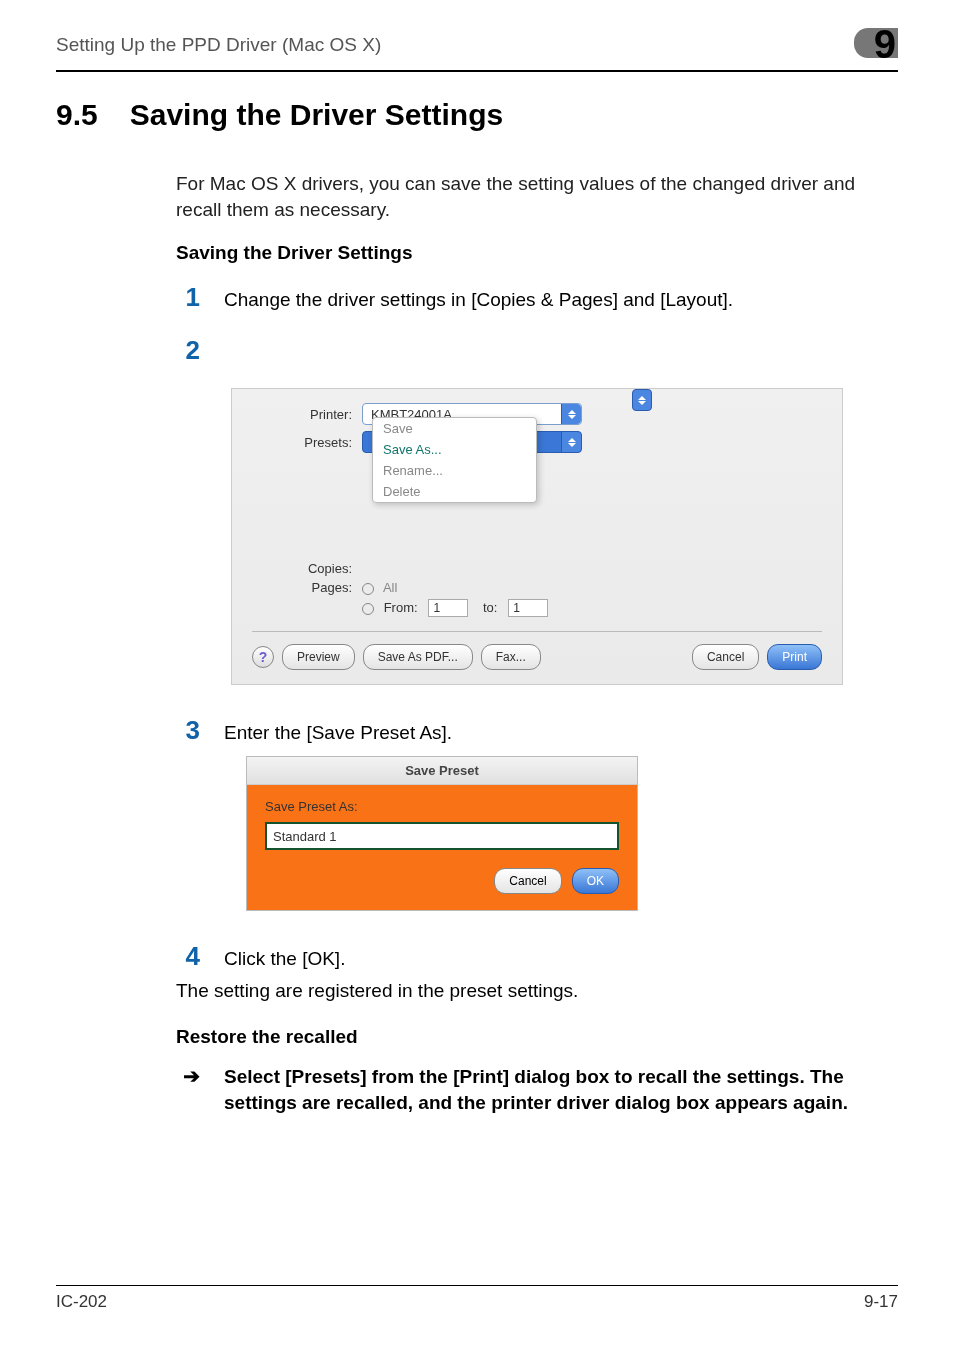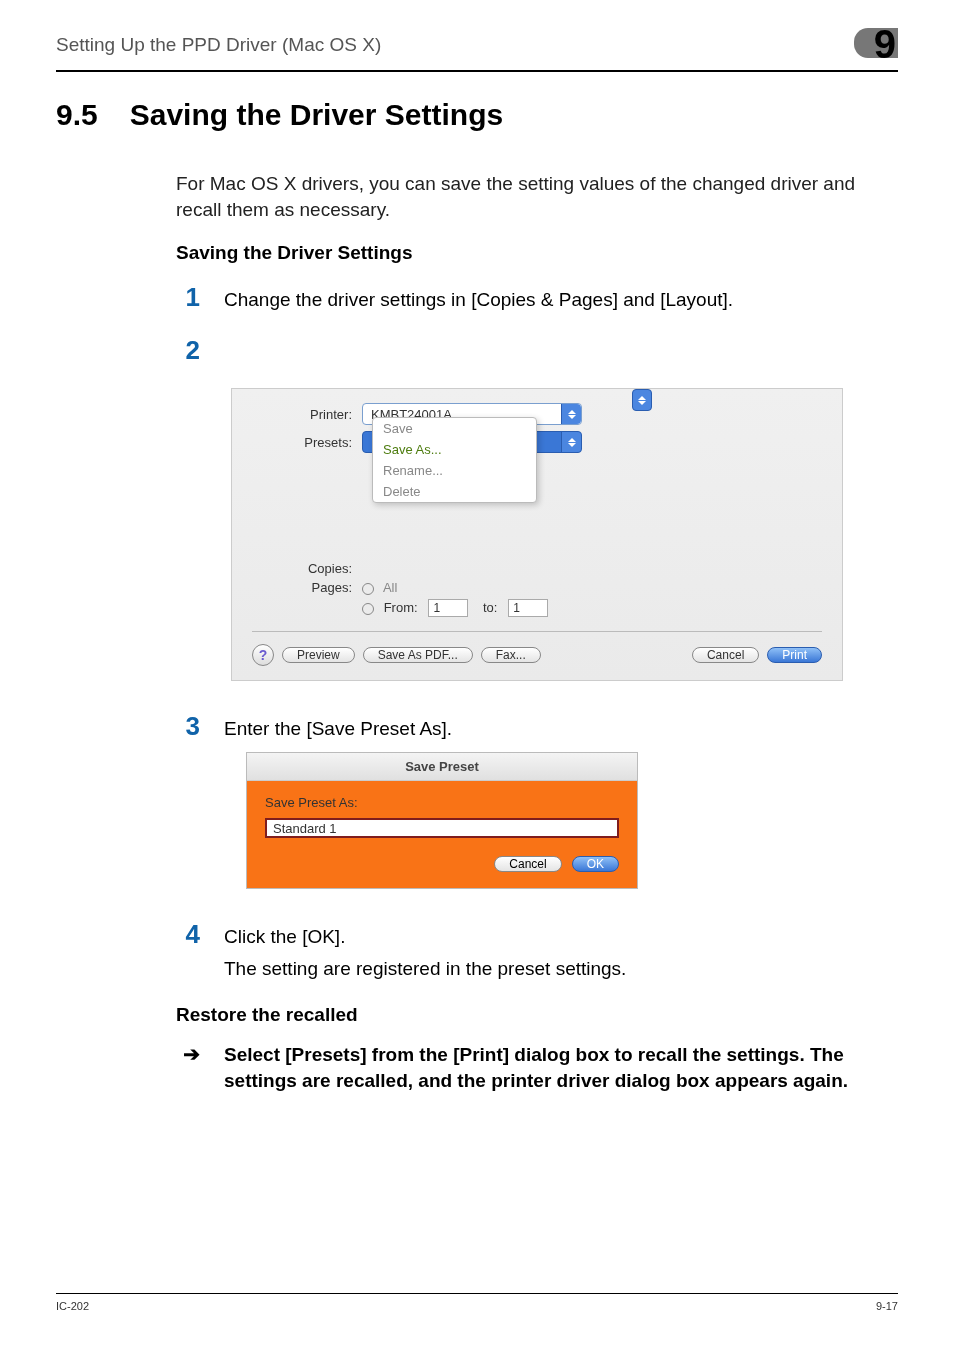--- a/index.html
+++ b/index.html
@@ -58,21 +58,21 @@
   .caret-up { border-bottom: 4px solid #fff; }
   .caret-down { border-top: 4px solid #fff; }
   .check { color: #fff; margin-right: 6px; }
 
   .md1-menu {
     position: relative; margin-left: 120px; width: 165px; background: #fff;
     border: 1px solid #bbb; border-radius: 4px; box-shadow: 2px 2px 6px rgba(0,0,0,0.2);
     z-index: 5;
   }
   .md1-menu .mitem { padding: 3px 10px; font-size: 13px; color: #888; }
-  .md1-menu .mitem.black { color: #4d7c0f; }
+  .md1-menu .mitem.black { color: #0f766e; }
 
   .md1-third-row { display: flex; align-items: center; margin-top: -70px; margin-bottom: 6px; }
   .md1-third-row .combo-ghost {
     position: relative; height: 22px; min-width: 220px; margin-left: 120px;
   }
   .md1-third-row .caret-float {
     position: absolute; right: -60px; top: 0; width: 20px; height: 22px;
     background: #4b86e0; border: 1px solid #2a5db0; border-radius: 4px;
     display: flex; flex-direction: column; align-items: center; justify-content: center; gap: 1px;
   }
@@ -84,56 +84,56 @@
 
   .md1-divider { border-top: 1px solid #bbb; margin: 14px 0 12px 0; }
 
   .md1-footer { display: flex; align-items: center; gap: 8px; }
   .help-btn {
     width: 22px; height: 22px; border-radius: 50%; border: 1px solid #888;
     background: linear-gradient(#fff,#ddd); color: #6a5bcf; font-weight: bold;
     display: flex; align-items: center; justify-content: center; font-size: 14px;
   }
   .mac-btn {
-    height: 16px; padding: 0 14px; border: 1px solid #888; border-radius: 11px;
+    height: 26px; padding: 0 14px; border: 1px solid #888; border-radius: 11px;
     background: linear-gradient(#fff,#e4e4e4); font-size: 12px; display: flex;
     align-items: center; justify-content: center;
   }
   .mac-btn.primary {
     background: linear-gradient(#8fc0f7,#3a77d6); color: #fff; border-color: #2a5db0;
   }
   .spacer { flex: 1; }
 
   
   .mac-dialog-2 {
     width: 392px; margin: 6px 0 30px 70px; border: 1px solid #bbb;
     background: #f97316; font-family: "Lucida Grande", Arial, sans-serif; font-size: 13px;
   }
   .md2-title { text-align: center; padding: 6px 0; background: linear-gradient(#f4f4f4,#e0e0e0); border-bottom: 1px solid #ccc; font-weight: 600; color: #444; }
   .md2-body { padding: 14px 18px 8px 18px; }
   .md2-label { margin-bottom: 8px; color: #333; }
   .md2-input {
-    width: 100%; height: 20px; border: 2px solid #7f1d1d; background: #fff;
+    width: 100%; height: 28px; border: 2px solid #14532d; background: #fff;
     padding: 0 6px; display: flex; align-items: center; color: #333;
   }
   .md2-footer { display: flex; justify-content: flex-end; gap: 10px; padding: 10px 18px 16px 18px; }
 
-  .after-step4 { font-size: 19px; margin-left: 48px; margin-top: -2px; margin-bottom: 24px; }
+  .after-step4 { font-size: 19px; margin-top: -2px; margin-bottom: 24px; }
 
   .subhead2 { font-size: 19px; font-weight: 700; margin-bottom: 16px; }
 
   .arrow-row { display: flex; gap: 24px; align-items: flex-start; margin-bottom: 30px; }
   .arrow { font-size: 20px; font-weight: 900; width: 24px; text-align: right; }
   .arrow-body { font-size: 19px; line-height: 1.35; flex: 1; font-weight: bold; }
 
   
   .page-footer {
     position: absolute; left: 56px; right: 56px; bottom: 40px;
     border-top: 1.5px solid #000; padding-top: 6px;
-    display: flex; justify-content: space-between; font-size: 11px; color: #333;
+    display: flex; justify-content: space-between; font-size: 17px; color: #333;
   }
 </style>
 </head>
 <body>
 
 <div class="page">
 
   <div class="header-row">
     <div class="header-left">Setting Up the PPD Driver (Mac OS X)</div>
     <div class="header-right">

